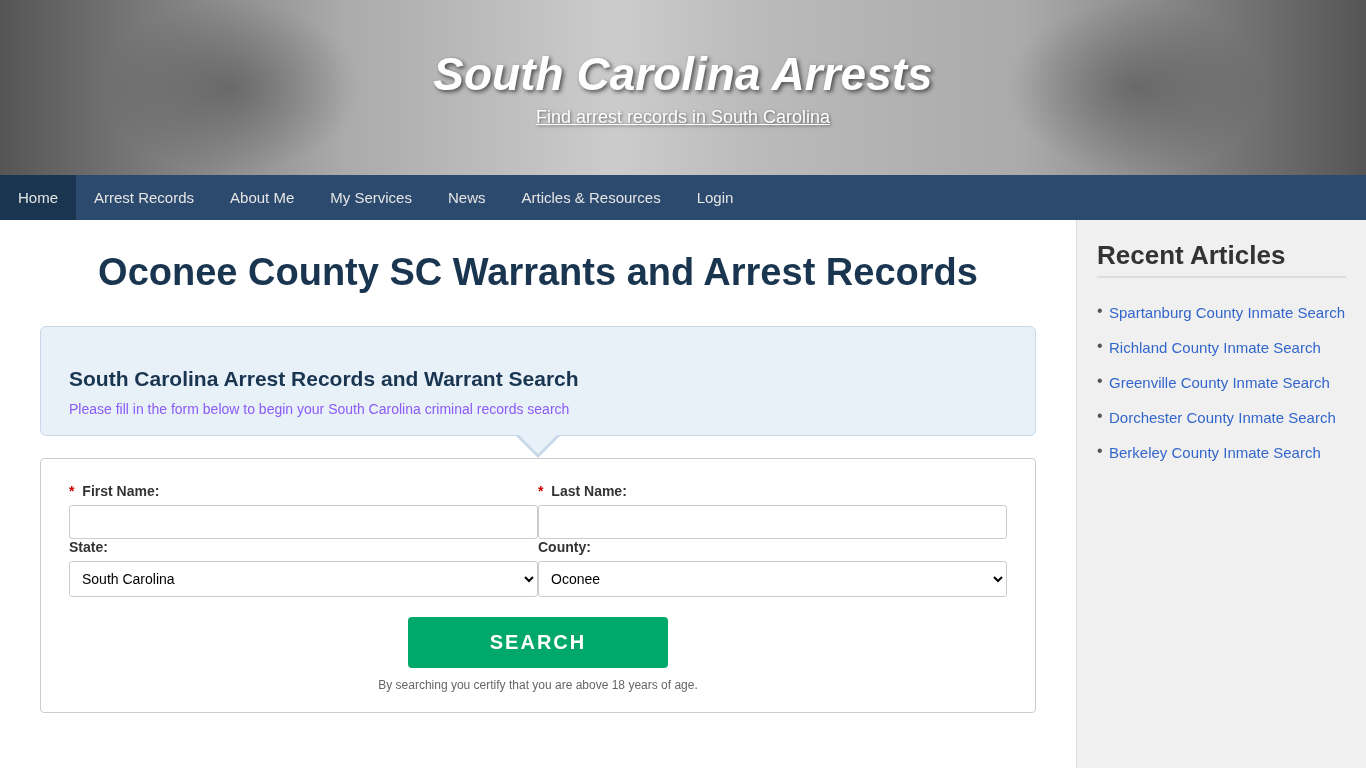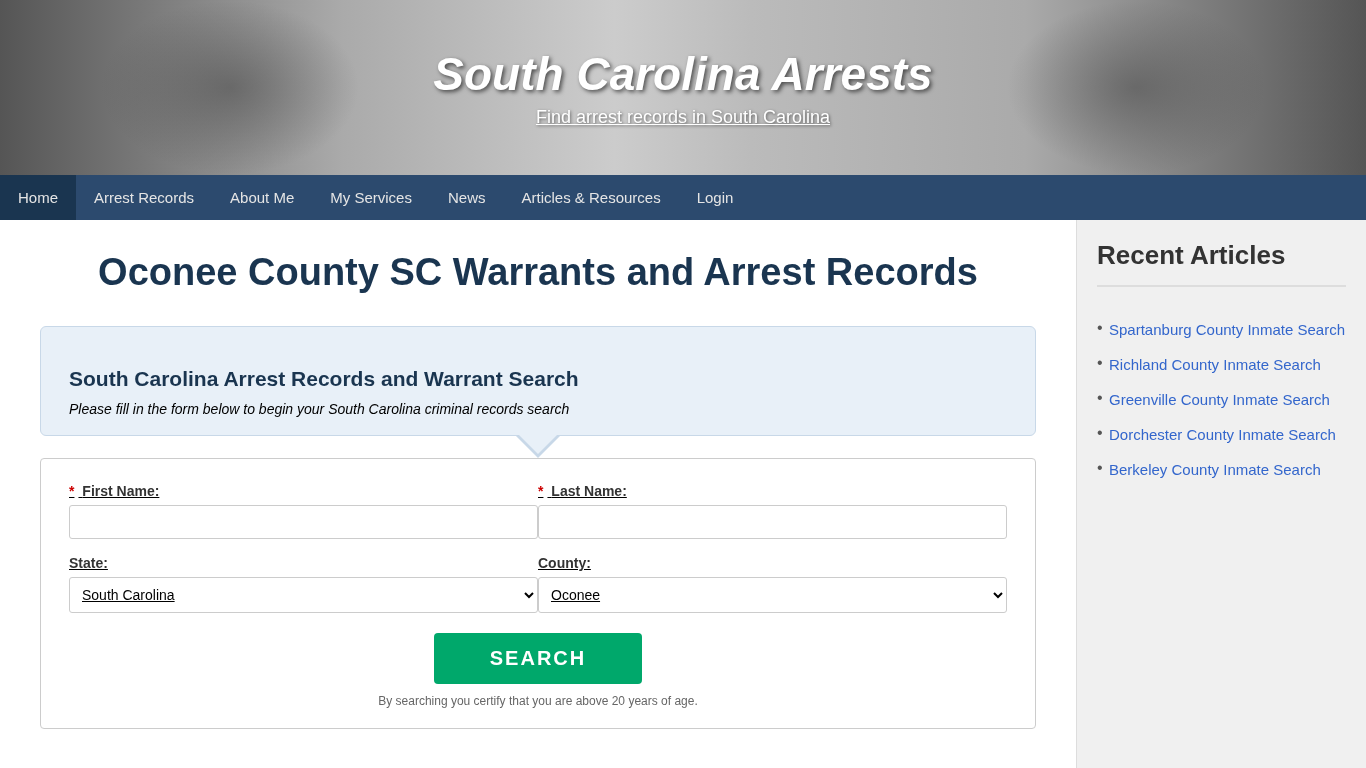--- a/index.html
+++ b/index.html
@@ -113,22 +113,21 @@
       margin-bottom: 0;
     }
     .search-box-title {
       font-size: 21px;
       font-weight: bold;
       color: #1a3550;
       margin-bottom: 10px;
     }
     .search-box-subtitle {
       font-size: 14px;
-      color: #000000;
-      font-style: italic;
+      color: #8b5cf6;
       margin-bottom: 0;
     }
     .search-triangle {
       width: 0;
       height: 0;
       border-left: 22px solid transparent;
       border-right: 22px solid transparent;
       border-top: 22px solid #c8d8e8;
       margin: 0 auto;
       position: relative;
@@ -148,22 +147,20 @@
     
     .search-form {
       background: #fff;
       border: 1px solid #ccc;
       border-radius: 4px;
       padding: 24px 28px 20px;
       margin-top: 0;
     }
     .form-row {
       display: flex;
-      margin-bottom: 16px;
-      text-decoration: underline;
     }
     .form-group {
       flex: 1;
       display: flex;
       flex-direction: column;
     }
     .form-label {
       font-size: 14px;
       font-weight: bold;
       color: #333;
@@ -185,21 +182,21 @@
       height: 36px;
       border: 1px solid #ccc;
       border-radius: 3px;
       padding: 0 8px;
       font-size: 14px;
       width: 100%;
       background: #fff;
     }
     .search-btn {
       display: block;
-      width: 208px;
+      width: 260px;
       margin: 20px auto 0;
       padding: 14px 0;
       background: #00a86b;
       color: #fff;
       font-size: 20px;
       font-weight: bold;
       letter-spacing: 2px;
       border: none;
       border-radius: 4px;
       cursor: pointer;
@@ -210,23 +207,23 @@
       font-size: 12px;
       color: #666;
       margin-top: 10px;
     }
 
     
     .sidebar-title {
       font-size: 26px;
       font-weight: bold;
       color: #333;
-      margin-bottom: 32px;
+      margin-bottom: 24px;
       border-bottom: 2px solid #ddd;
-      padding-bottom: 14px;
+      padding-bottom: 5px;
     }
     .sidebar-list {
       list-style: none;
       padding: 0;
     }
     .sidebar-list li {
       margin-bottom: 14px;
       padding-left: 12px;
       position: relative;
     }
@@ -357,21 +354,21 @@
             <option value="Saluda">Saluda</option>
             <option value="Spartanburg">Spartanburg</option>
             <option value="Sumter">Sumter</option>
             <option value="Union">Union</option>
             <option value="Williamsburg">Williamsburg</option>
             <option value="York">York</option>
           </select>
         </div>
       </div>
       <button class="search-btn">SEARCH</button>
-      <p class="certify-text">By searching you certify that you are above 20 years of age.</p>
+      <p class="certify-text">By searching you certify that you are above 18 years of age.</p>
     </div>
   </main>
 
   <aside class="sidebar">
     <h3 class="sidebar-title">Recent Articles</h3>
     <ul class="sidebar-list">
       <li>
         <a href="#">Spartanburg County Inmate Search</a>
       </li>
       <li>

